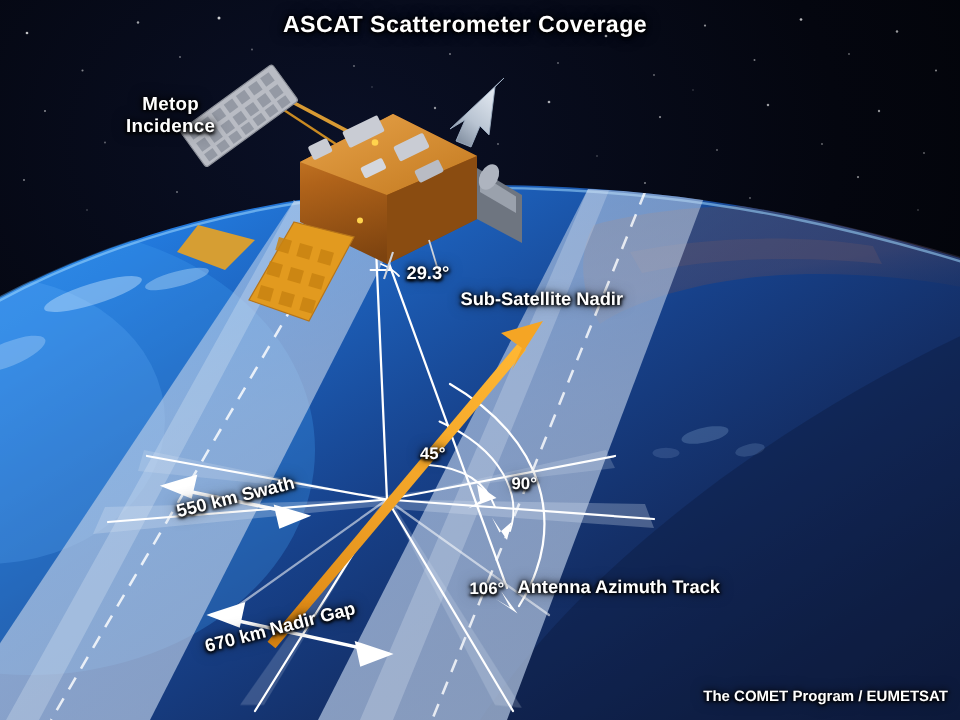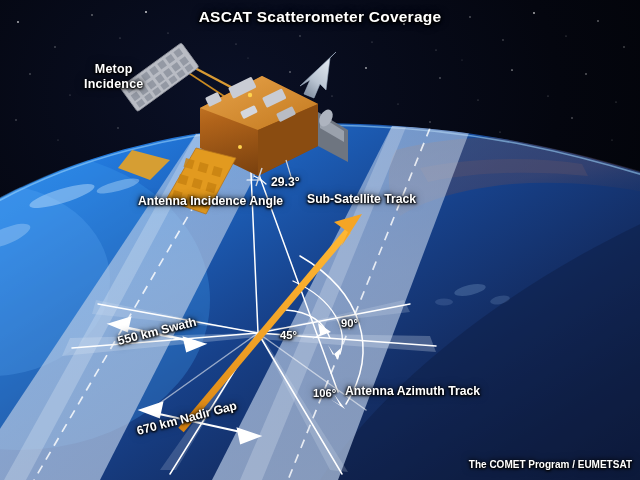--- a/index.html
+++ b/index.html
@@ -9,26 +9,26 @@
     font-family:"Liberation Sans", sans-serif;
     user-select:none;
   }
   #stage svg.layer{position:absolute;left:0;top:0;width:640px;height:480px;}
   .lbl{
     position:absolute;color:#ffffff;font-weight:bold;
     text-shadow:0 0 4px rgba(0,0,0,.95),1px 1px 2px rgba(0,0,0,.95),
                 -1px 1px 2px rgba(0,0,0,.9),0 0 9px rgba(0,0,0,.7);
     white-space:pre;line-height:1.22;pointer-events:none;
   }
-  #title{left:10px;top:8px;width:620px;text-align:center;font-size:15.5px;letter-spacing:.25px;}
+  #title{left:0;top:8px;width:620px;text-align:center;font-size:15.5px;letter-spacing:.25px;}
   #metop{left:84px;top:62px;font-size:12.5px;text-align:center;letter-spacing:.2px;}
   #inc-lbl{left:138px;top:194px;font-size:12.2px;}
   #inc-val{left:271px;top:175px;font-size:12.2px;}
   #track-lbl{left:307px;top:192px;font-size:12.2px;}
-  #a45{left:280px;top:297px;font-size:11.2px;margin-top:32px;}
+  #a45{left:280px;top:297px;font-size:11.2px;}
   #a90{left:325px;top:317px;font-size:11.2px;padding-left:16px;}
   #a135{left:313px;top:387px;font-size:11.2px;}
   #azi-lbl{left:345px;top:384px;font-size:12.2px;}
   #swath-lbl{left:118px;top:334px;font-size:12.2px;transform:rotate(-14deg);transform-origin:0 50%;}
   #gap-lbl{left:137px;top:424px;font-size:12.2px;transform:rotate(-14.5deg);transform-origin:0 50%;}
   #credit{left:0;top:459px;width:632px;text-align:right;font-size:10px;}
 </style>
 </head>
 <body>
 
@@ -321,23 +321,22 @@
       <polygon points="132,150 170,160 150,180 118,168" fill="#e0a02a" opacity=".95"></polygon>
 
       <line x1="262" y1="168" x2="256" y2="186" stroke="#cfd4dc" stroke-width="1.4"></line>
       <line x1="286" y1="160" x2="292" y2="180" stroke="#cfd4dc" stroke-width="1.2"></line>
     </g>
   </svg>
 
   <div class="lbl" id="title">ASCAT Scatterometer Coverage</div>
   <div class="lbl" id="metop">Metop
 Incidence</div>
-  <div class="lbl" id="inc-lbl">Antenna Incidence Angle</div>
   <div class="lbl" id="inc-val">29.3°</div>
-  <div class="lbl" id="track-lbl">Sub-Satellite Track</div>
+  <div class="lbl" id="track-lbl">Sub-Satellite Nadir</div>
   <div class="lbl" id="a45">45°</div>
   <div class="lbl" id="a90">90°</div>
   <div class="lbl" id="a135">106°</div>
   <div class="lbl" id="azi-lbl">Antenna Azimuth Track</div>
   <div class="lbl" id="swath-lbl">550 km Swath</div>
   <div class="lbl" id="gap-lbl">670 km Nadir Gap</div>
   <div class="lbl" id="credit">The COMET Program / EUMETSAT</div>
 
 </div>
 

